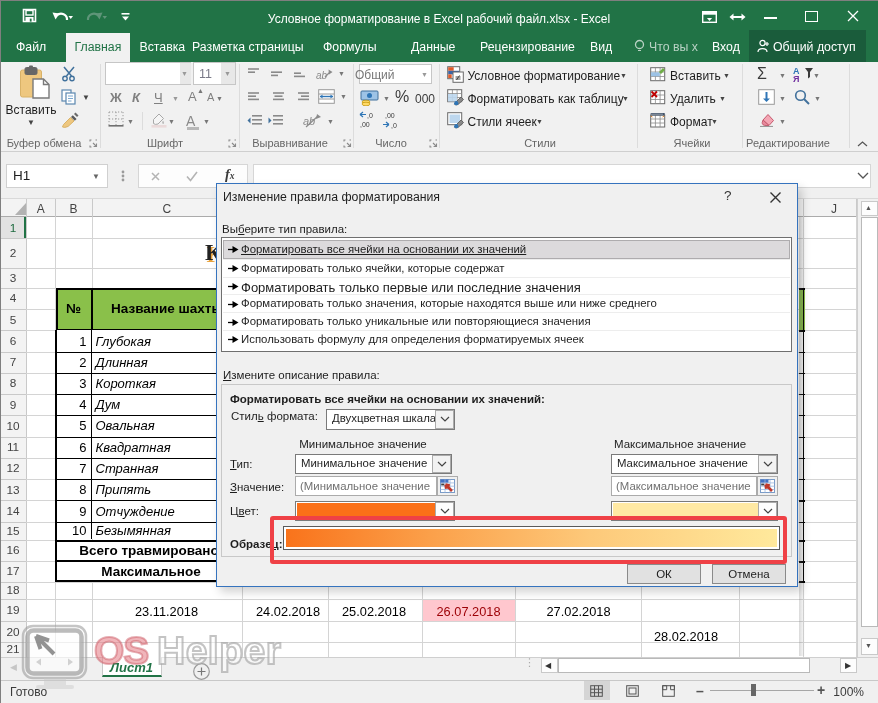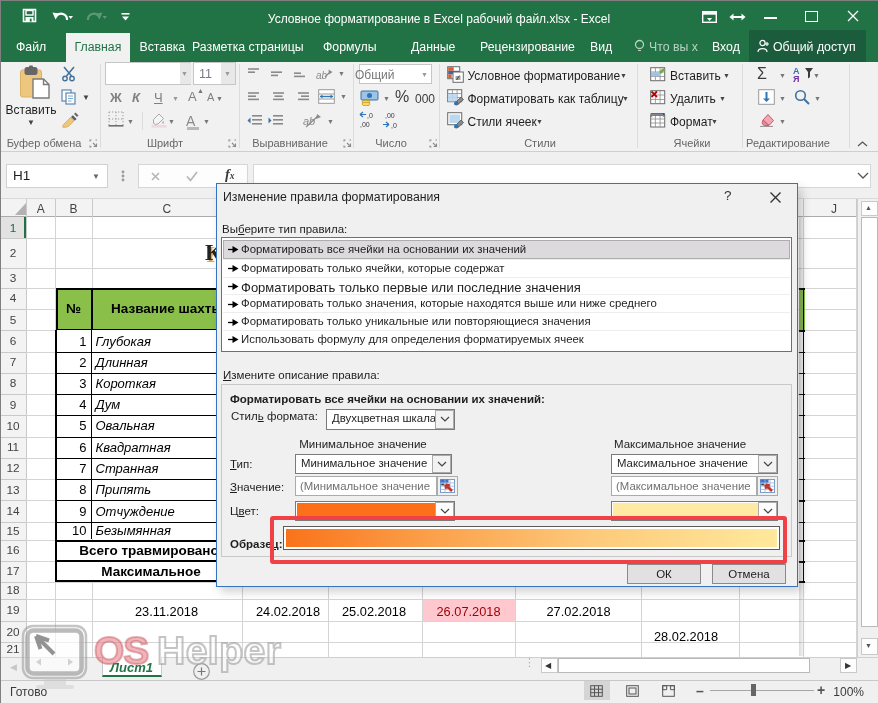--- a/index.html
+++ b/index.html
@@ -552,21 +552,21 @@
 <svg class="abs" style="left:768.5px;top:190.5px;z-index:11" width="13" height="13" viewBox="0 0 13 13">
 <path d="M1.5 1.5 L11.5 11.5 M11.5 1.5 L1.5 11.5" stroke="#333" stroke-width="1.4"></path>
 </svg>
 <div class="tx" style="left:222px;top:222.5px;font-size:11.5px;color:#1e1e1e;font-weight:normal;font-style:normal;z-index:11;">Вы<u>б</u>ерите тип правила:</div>
 <div class="abs" style="left:221px;top:237.4px;width:571px;height:115px;background:#fff;border:1.6px solid #6f6f6f;z-index:11;"></div>
 <div class="abs" style="left:223px;top:239.5px;width:567px;height:19.30000000000001px;background:#dcdadc;border:1px solid #aeacae;z-index:11;"></div>
 <svg class="abs" style="left:227.5px;top:245.9px;z-index:12" width="11" height="7" viewBox="0 0 11 7">
     <path d="M0 3.5 h5" stroke="#000" stroke-width="1.3"></path>
     <path d="M4.5 0 L10.5 3.5 L4.5 7 z" fill="#000"></path>
   </svg>
-<div class="tx" style="left:241px;top:242.7px;font-size:11.4px;color:#1e1e1e;font-weight:normal;font-style:normal;z-index:11;">Форматировать все ячейки на основании их значений</div>
+<div class="tx" style="left:241px;top:242.7px;font-size:11.4px;color:#1e1e1e;font-weight:normal;font-style:normal;z-index:11;text-decoration:underline;">Форматировать все ячейки на основании их значений</div>
 <div class="abs" style="left:223px;top:258.8px;width:567px;height:1px;background:#ededed;z-index:11;"></div>
 <svg class="abs" style="left:227.5px;top:265.2px;z-index:12" width="11" height="7" viewBox="0 0 11 7">
     <path d="M0 3.5 h5" stroke="#000" stroke-width="1.3"></path>
     <path d="M4.5 0 L10.5 3.5 L4.5 7 z" fill="#000"></path>
   </svg>
 <div class="tx" style="left:241px;top:262.0px;font-size:11.4px;color:#1e1e1e;font-weight:normal;font-style:normal;z-index:11;">Форматировать только ячейки, которые содержат</div>
 <div class="abs" style="left:223px;top:276.6px;width:567px;height:1px;background:#ededed;z-index:11;"></div>
 <svg class="abs" style="left:227.5px;top:283.0px;z-index:12" width="11" height="7" viewBox="0 0 11 7">
     <path d="M0 3.5 h5" stroke="#000" stroke-width="1.3"></path>
     <path d="M4.5 0 L10.5 3.5 L4.5 7 z" fill="#000"></path>

